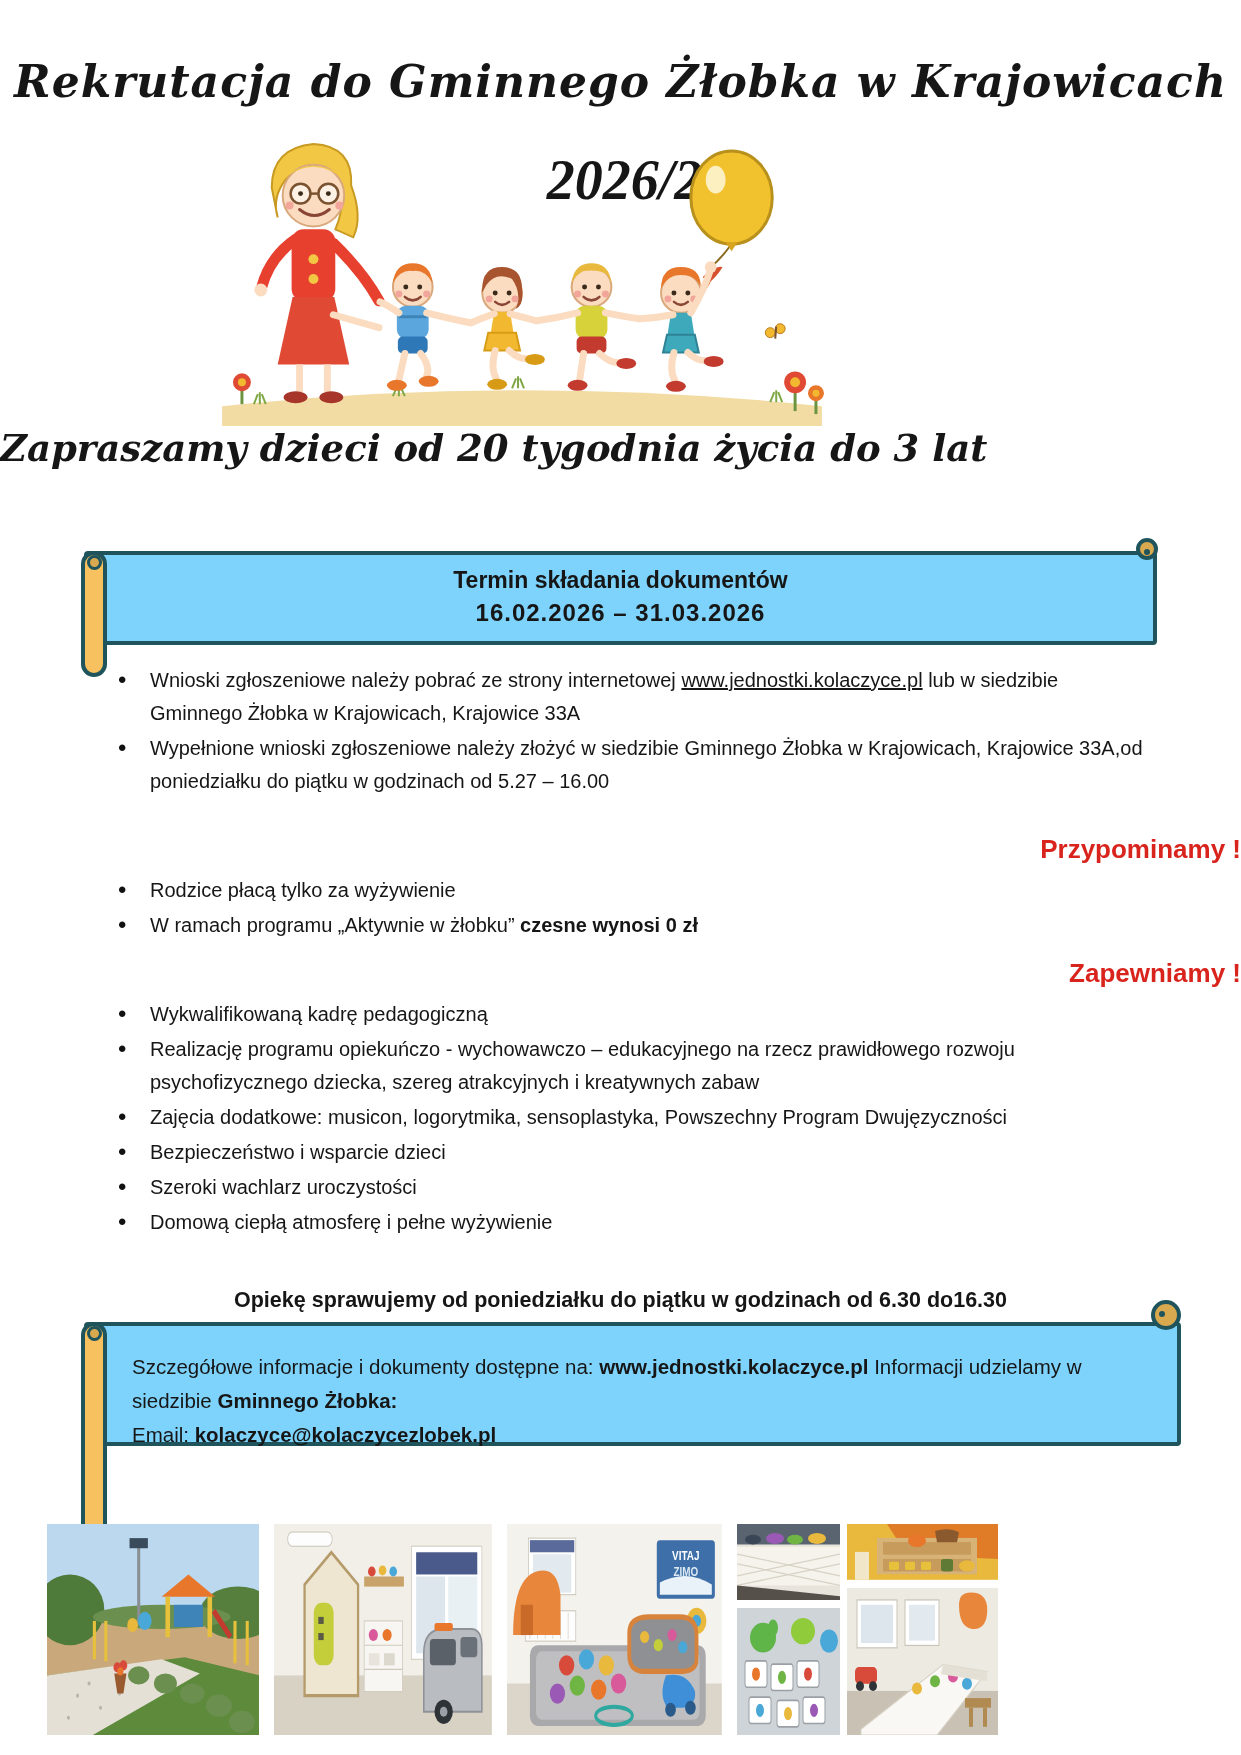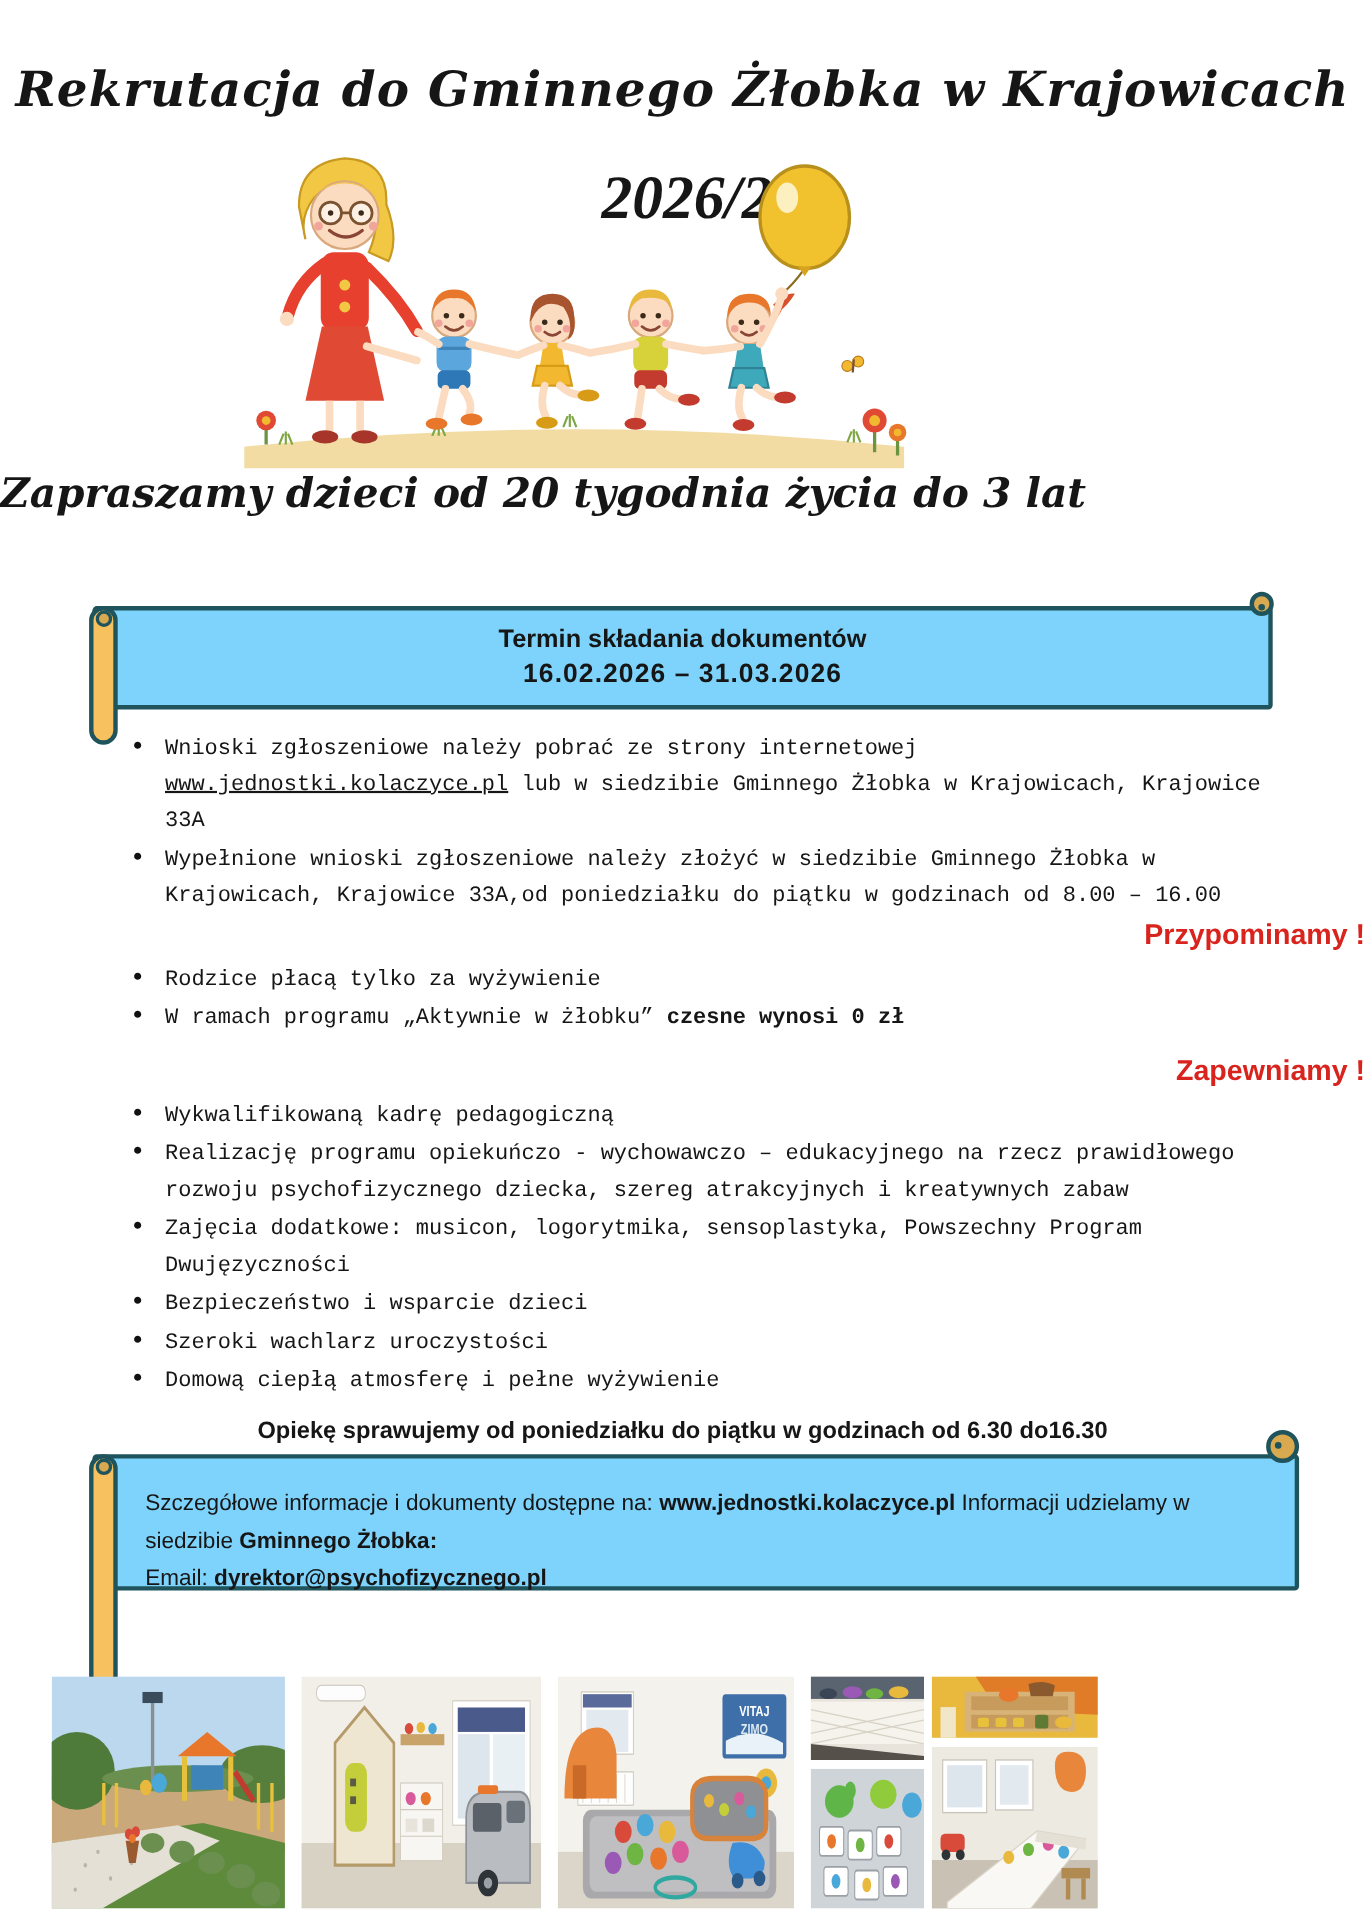--- a/index.html
+++ b/index.html
@@ -26,21 +26,21 @@
                   background:#1F545C;border-radius:50%;}
 
   .banner1{top:551px;left:84px;width:1073px;height:94px;}
   .banner1 .roll{height:126px;}
   .banner1 .curl-tr{width:22px;height:22px;top:-17px;right:-5px;}
   .banner-heading{margin-top:12px;text-align:center;font-weight:700;font-size:23px;}
   .banner-dates{margin-top:5px;text-align:center;font-weight:700;font-size:24px;letter-spacing:1px;}
 
   .bullets{position:absolute;left:150px;width:1005px;margin:0;padding:0;list-style:none;
            font-size:20px;line-height:33px;}
-  .bullets li{position:relative;margin:0 0 2px 0;font-family:Liberation Mono, monospace;}
+  .bullets li{position:relative;margin:0 0 2px 0;}
   .bullets li::before{content:"\2022";position:absolute;left:-32px;top:-1px;font-size:24px;color:#111;}
   .bullets-intro{top:664px;}
   .bullets-reminder{top:874px;}
   .bullets-provide{top:998px;}
   .link{color:inherit;text-decoration:underline;cursor:pointer;}
 
   .red-heading{position:absolute;left:0;right:0;margin:0;text-align:right;
                color:#D9241D;font-size:26px;font-weight:700;}
   .reminder-heading{top:834px;}
   .provide-heading{top:958px;}
@@ -217,21 +217,21 @@
     <span class="roll">
         <span class="roll-curl"></span>
       </span>
     <span class="curl-tr"></span>
     <div class="banner-heading">Termin składania dokumentów</div>
     <div class="banner-dates">16.02.2026 – 31.03.2026</div>
   </div>
 
   <ul class="bullets bullets-intro">
     <li><span>Wnioski zgłoszeniowe należy pobrać ze strony internetowej </span><a class="link">www.jednostki.kolaczyce.pl</a><span> lub w siedzibie Gminnego Żłobka w Krajowicach, Krajowice 33A</span></li>
-    <li>Wypełnione wnioski zgłoszeniowe należy złożyć w siedzibie Gminnego Żłobka w Krajowicach, Krajowice 33A,od poniedziałku do piątku w godzinach od 8.00 – 16.00</li>
+    <li>Wypełnione wnioski zgłoszeniowe należy złożyć w siedzibie Gminnego Żłobka w Krajowicach, Krajowice 33A,od poniedziałku do piątku w godzinach od 5.27 – 16.00</li>
   </ul>
 
   <h2 class="red-heading reminder-heading">Przypominamy !</h2>
   <ul class="bullets bullets-reminder">
     <li>Rodzice płacą tylko za wyżywienie</li>
     <li><span>W ramach programu „Aktywnie w żłobku” </span><b>czesne wynosi 0 zł</b></li>
   </ul>
 
   <h2 class="red-heading provide-heading">Zapewniamy !</h2>
   <ul class="bullets bullets-provide">
@@ -244,21 +244,21 @@
   </ul>
 
   <div class="care-hours">Opiekę sprawujemy od poniedziałku do piątku w godzinach od 6.30 do16.30</div>
 
   <div class="banner banner2">
     <span class="roll">
         <span class="roll-curl"></span>
       </span>
     <span class="curl-tr"></span>
     <p class="b2-line"><span>Szczegółowe informacje i dokumenty dostępne na: </span><b>www.jednostki.kolaczyce.pl</b><span> Informacji udzielamy w siedzibie </span><b>Gminnego Żłobka:</b></p>
-    <p class="b2-line"><span>Email: </span><b>dyrektor@psychofizycznego.pl</b></p>
+    <p class="b2-line"><span>Email: </span><b>kolaczyce@kolaczycezlobek.pl</b></p>
   </div>
 
   <div class="photos">
 
     <svg class="photo" width="278" viewBox="0 0 278 209" preserveAspectRatio="none">
       <rect width="278" height="95" fill="#BBD8EE"></rect>
       <rect y="90" width="278" height="70" fill="#C9A87C"></rect>
       <ellipse cx="30" cy="85" rx="45" ry="35" fill="#4E7A3A"></ellipse>
       <ellipse cx="250" cy="88" rx="50" ry="26" fill="#567F3E"></ellipse>
       <ellipse cx="150" cy="92" rx="90" ry="12" fill="#6B8F4E"></ellipse>

